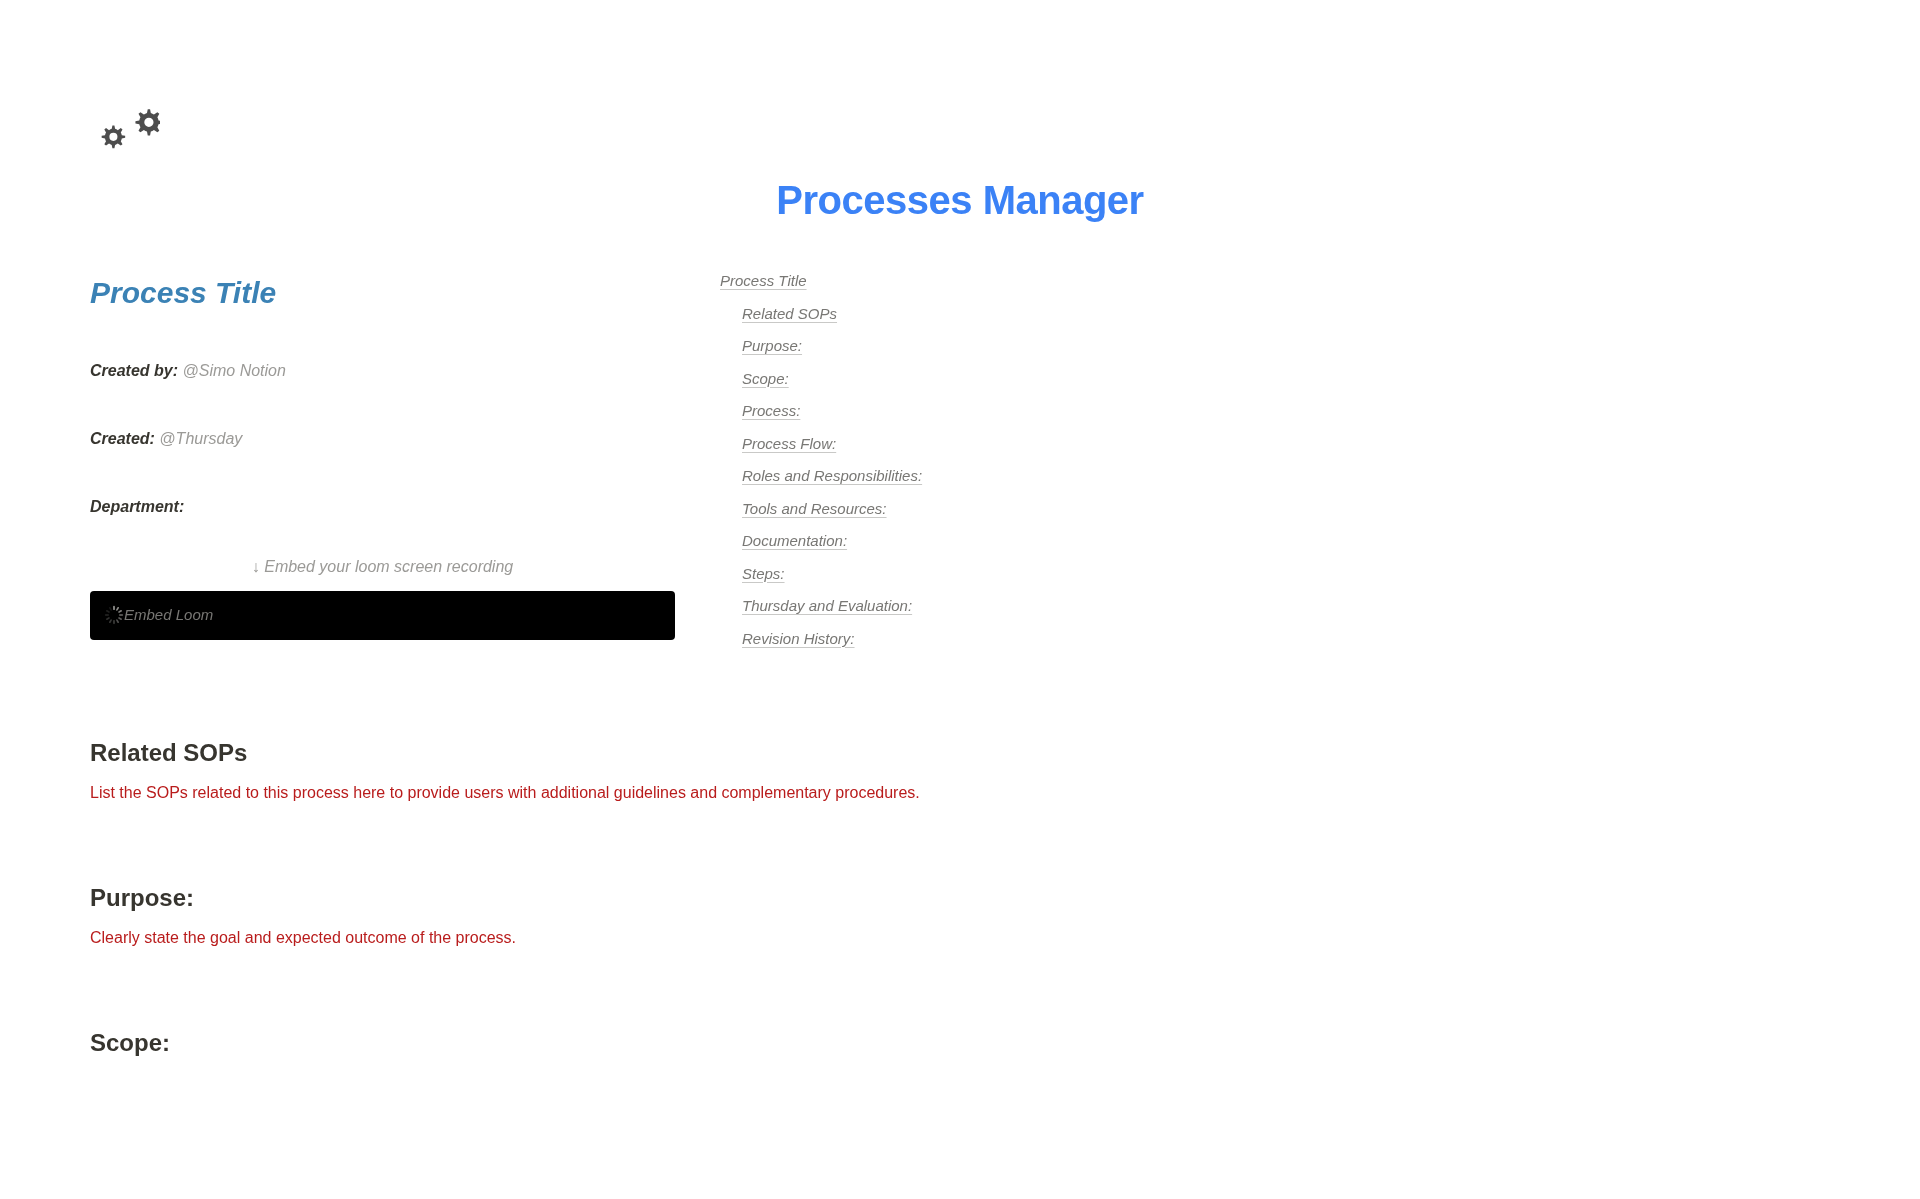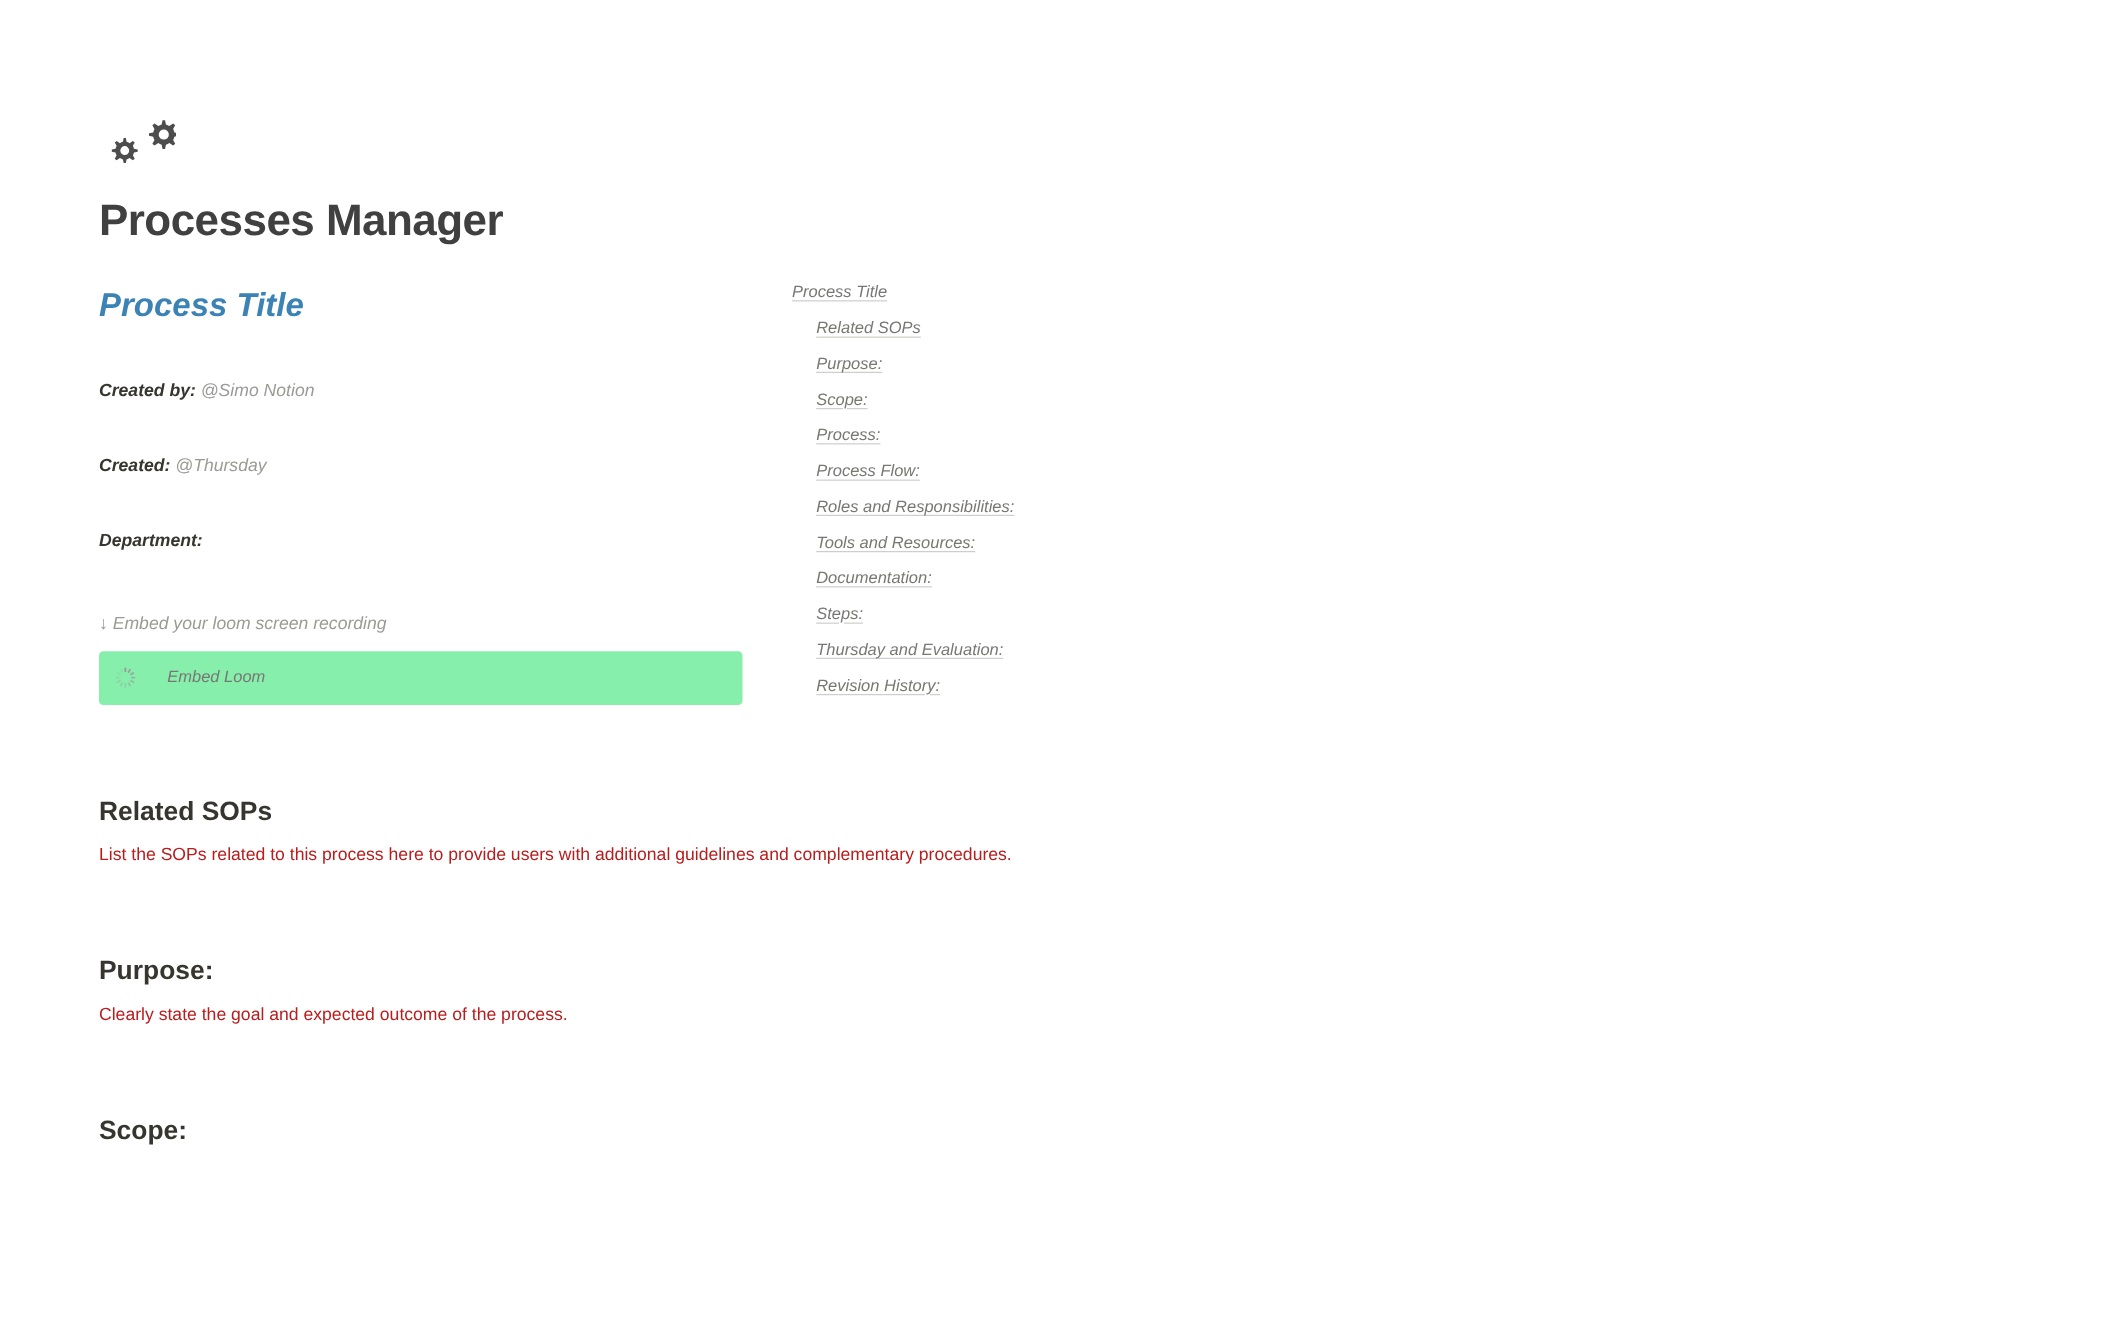--- a/index.html
+++ b/index.html
@@ -16,23 +16,24 @@
     .page-icon {
       margin-bottom: 8px;
     }
     .page-icon svg {
       width: 70px;
       height: 70px;
     }
     .page-title {
       font-size: 40px;
       font-weight: 700;
-      color: #404040;
-      margin-bottom: 24px;
+      color: #3b82f6;
+      margin-bottom: 40px;
       letter-spacing: -0.5px;
+      text-align: center;
     }
     .content-wrapper {
       display: flex;
       gap: 40px;
       font-style: italic;
     }
     .main-col {
       flex: 0 0 585px;
     }
     .toc-col {
@@ -53,30 +54,31 @@
     }
     .meta-label {
       font-weight: 600;
     }
     .meta-value {
       color: #9b9a97;
     }
     .embed-hint {
       font-size: 16px;
       color: #9b9a97;
-      margin-top: 52px;
+      margin-top: 36px;
       margin-bottom: 12px;
+      text-align: center;
     }
     .embed-block {
-      background: #86efac;
+      background: #000000;
       border-radius: 4px;
       padding: 13px 14px;
       display: flex;
       align-items: center;
-      gap: 28px;
+      gap: 0;
       cursor: pointer;
     }
     .embed-block .spinner {
       width: 20px;
       height: 20px;
       flex-shrink: 0;
     }
     .embed-text {
       font-size: 15px;
       color: #787774;

